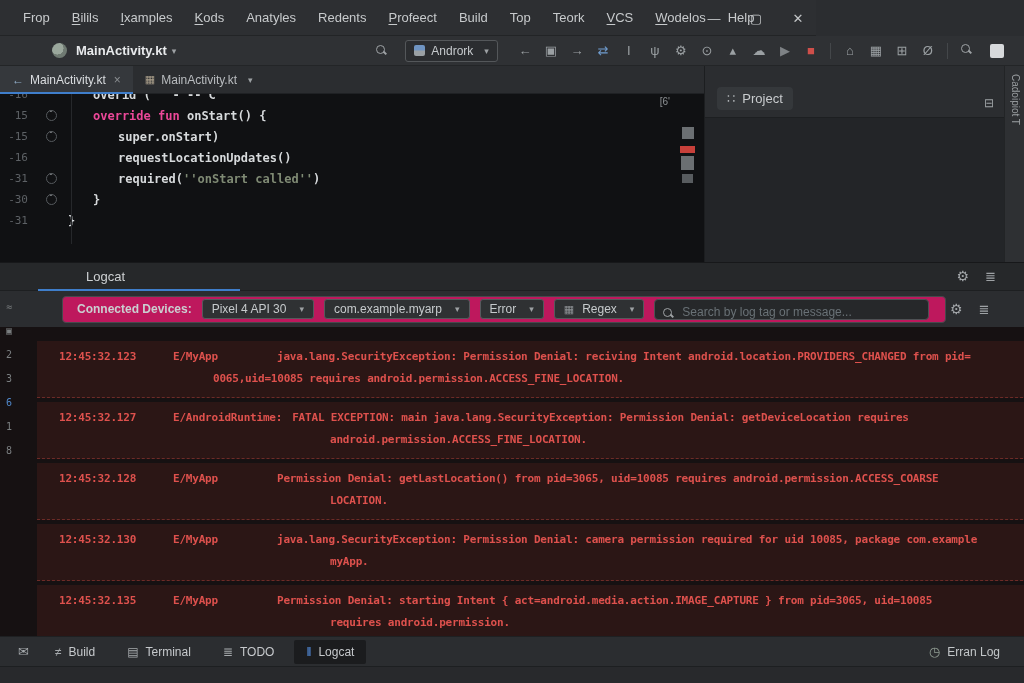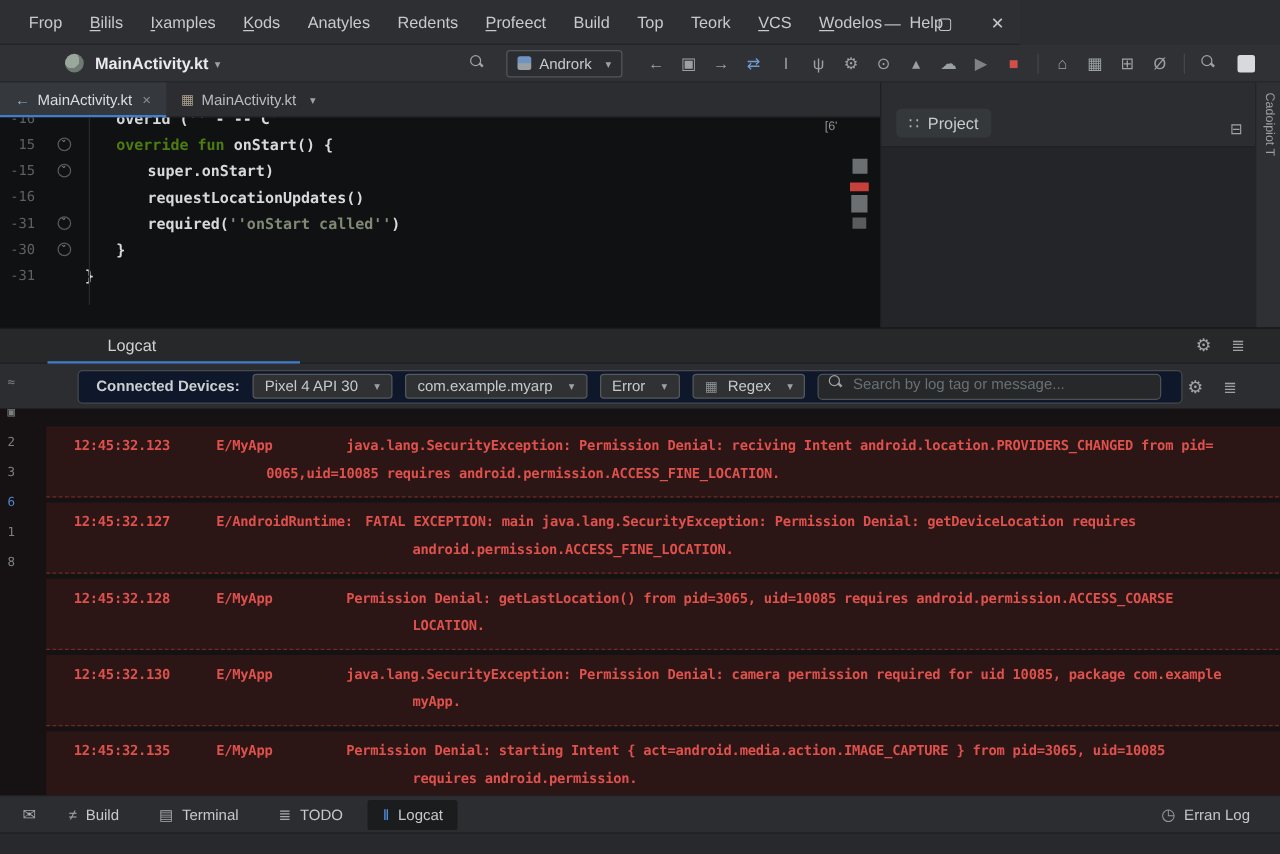--- a/index.html
+++ b/index.html
@@ -62,21 +62,21 @@
             background:#101113; overflow:hidden; }
   .code-wrap { margin-top:-10px; }
   .cl { display:flex; align-items:center; height:21px;
         font-family:"DejaVu Sans Mono", monospace; font-size:12px; font-weight:bold; }
   .ln { width:40px; text-align:right; padding-right:12px; color:#5d6periods165; color:#5d6165;
         font-weight:normal; font-size:11px; }
   .foldc { width:22px; display:flex; justify-content:center; }
   .fold { width:11px; height:11px; border:1px solid #565a5e; border-radius:50%;
           color:#8d9194; font-size:8px; line-height:9px; text-align:center; }
   .codeline { white-space:pre; color:#d7dadc; }
-  .codeline .kw { color:#4d7c0f; }
+  .codeline .kw { color:#ec4899; }
   .codeline .str { color:#7f8a74; }
   .indent-guide { position:absolute; left:71px; top:0; width:1px; height:150px; background:#26282b; }
   .overflow-text { position:absolute; top:2px; right:34px; color:#8e9295; font-size:10px; }
   .stripe { position:absolute; }
 
   .right-panel { position:absolute; left:704px; top:0; width:300px; height:196px;
                  background:#232528; border-left:1px solid #1c1e20; }
   .rp-header { height:52px; background:#2b2d30; display:flex; align-items:flex-end;
                padding:0 10px 7px 12px; border-bottom:1px solid #1d1f21; }
   .rp-tab { display:flex; align-items:center; gap:7px; font-size:13px; color:#c9ccce;
@@ -101,28 +101,28 @@
   .lc-tab { position:absolute; left:86px; top:6px; color:#ced1d3; font-size:13px; }
   .lc-tab-underline { position:absolute; left:38px; top:26px; width:202px; height:2px; background:#3f7ecb; }
   .lc-header-icons, .lc-toolbar-icons { display:flex; align-items:center; gap:16px; }
   .lc-header-icons { position:absolute; right:28px; top:5px; }
   .gear { color:#a2a6a9; font-size:14px; }
   .filter-ic { color:#9ea2a5; font-size:13px; }
 
   .lc-toolbar { position:absolute; top:28px; left:0; width:1024px; height:36px; background:#2b2d30;
                 display:flex; align-items:center; }
   .lc-bar { margin-left:62px; height:27px; display:flex; align-items:center;
-            border:1px solid #47494c; border-radius:4px; background:#0f172a; padding:0 8px;
+            border:1px solid #47494c; border-radius:4px; background:#be185d; padding:0 8px;
             width:884px; }
   .lc-label { color:#cbcfd1; font-size:12px; font-weight:bold; margin:0 10px 0 6px; white-space:nowrap; }
   .combo { display:flex; align-items:center; gap:8px; border:1px solid #56595c; border-radius:3px;
            background:#2f3133; color:#c6cacc; font-size:12px; padding:2px 9px; margin-right:10px;
            white-space:nowrap; }
   .combo .grid-g { color:#8d9194; font-size:11px; }
-  .lc-search { flex:1; display:flex; align-items:flex-start; gap:8px; border:1px solid #4e5154;
+  .lc-search { flex:1; display:flex; align-items:flex-end; gap:8px; border:1px solid #4e5154;
                border-radius:4px; background:#26282a; height:21px; padding:0 8px; margin-right:8px; }
   .lc-search input { flex:1; background:transparent; border:none; outline:none;
                      color:#cfd2d4; font-size:12px; }
   .lc-search input::placeholder { color:#697176; }
   .lc-toolbar-icons { margin-left:4px; margin-right:26px; }
 
   .lc-body { position:absolute; top:64px; left:0; width:1024px; height:310px; background:#161112; }
   .lc-side { position:absolute; left:0; top:-30px; width:18px; display:flex; flex-direction:column;
              align-items:center; gap:13px; padding-top:4px; }
   .lc-side span { color:#7b7f81; font-size:10px; font-family:"DejaVu Sans Mono", monospace; }

